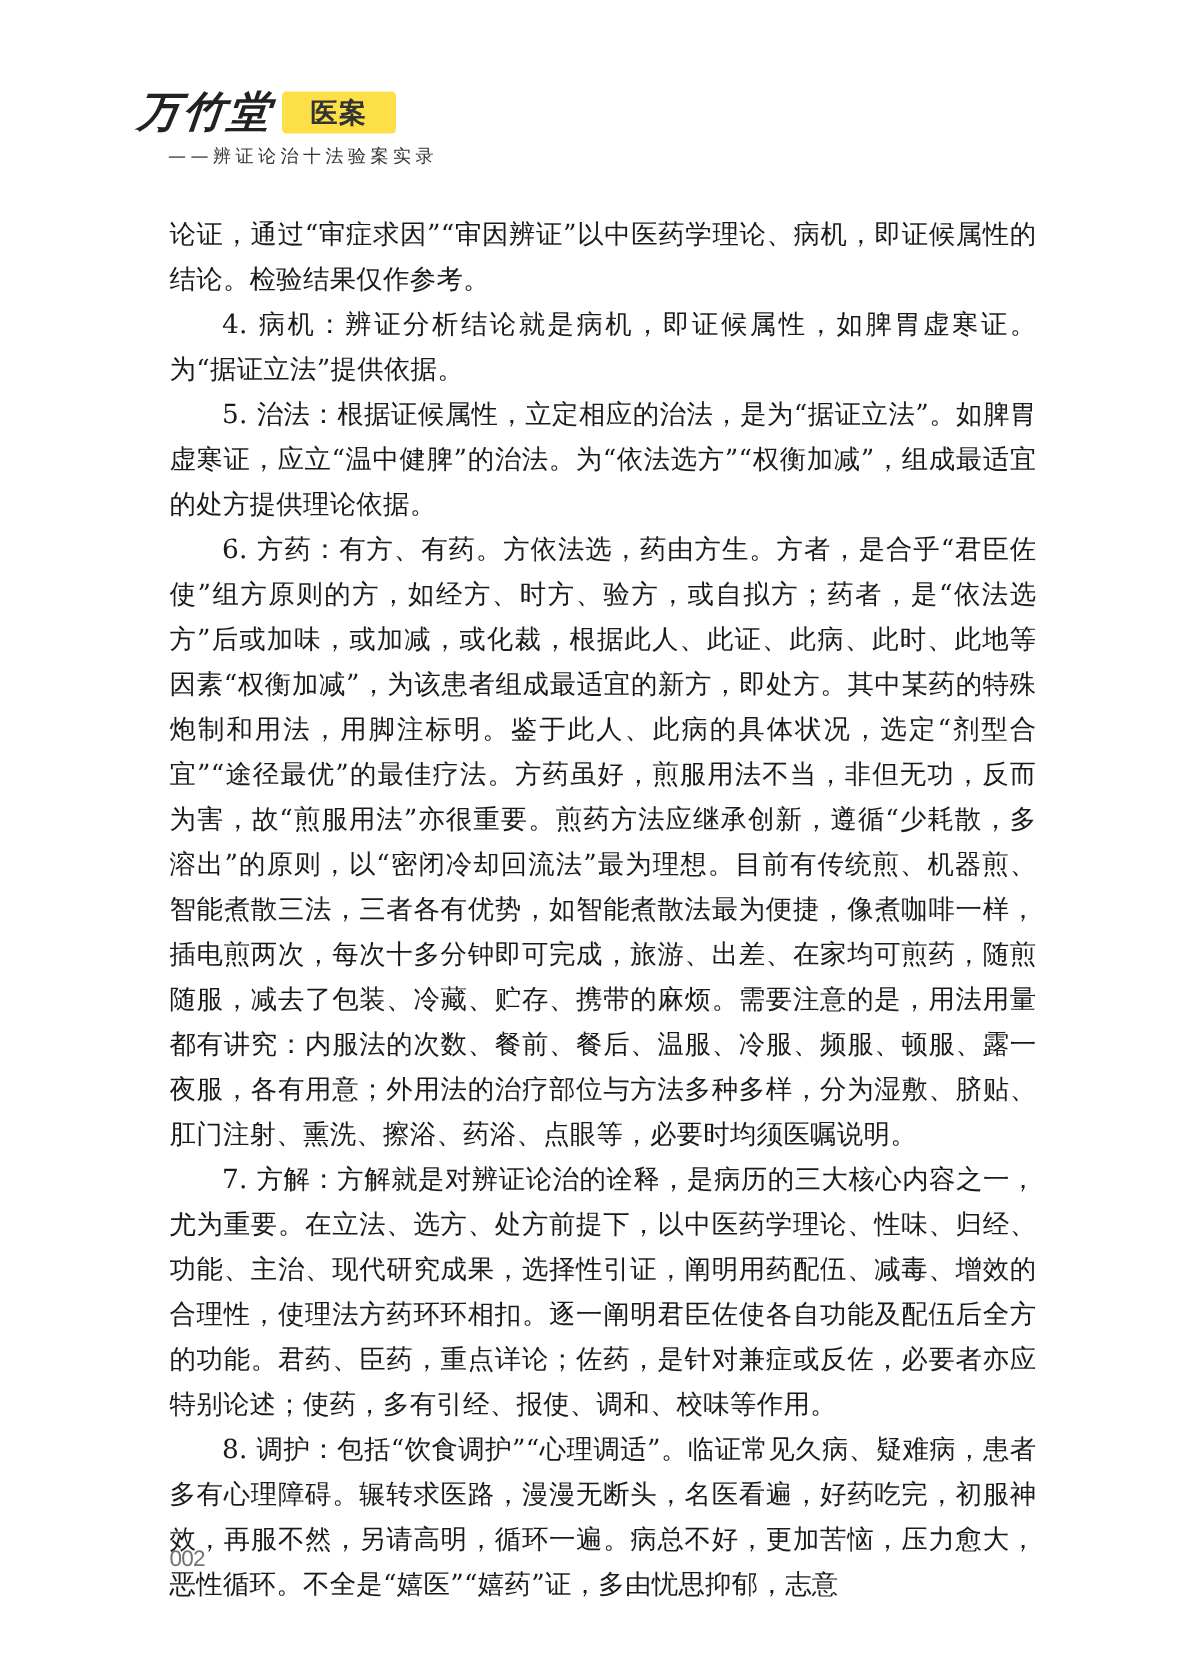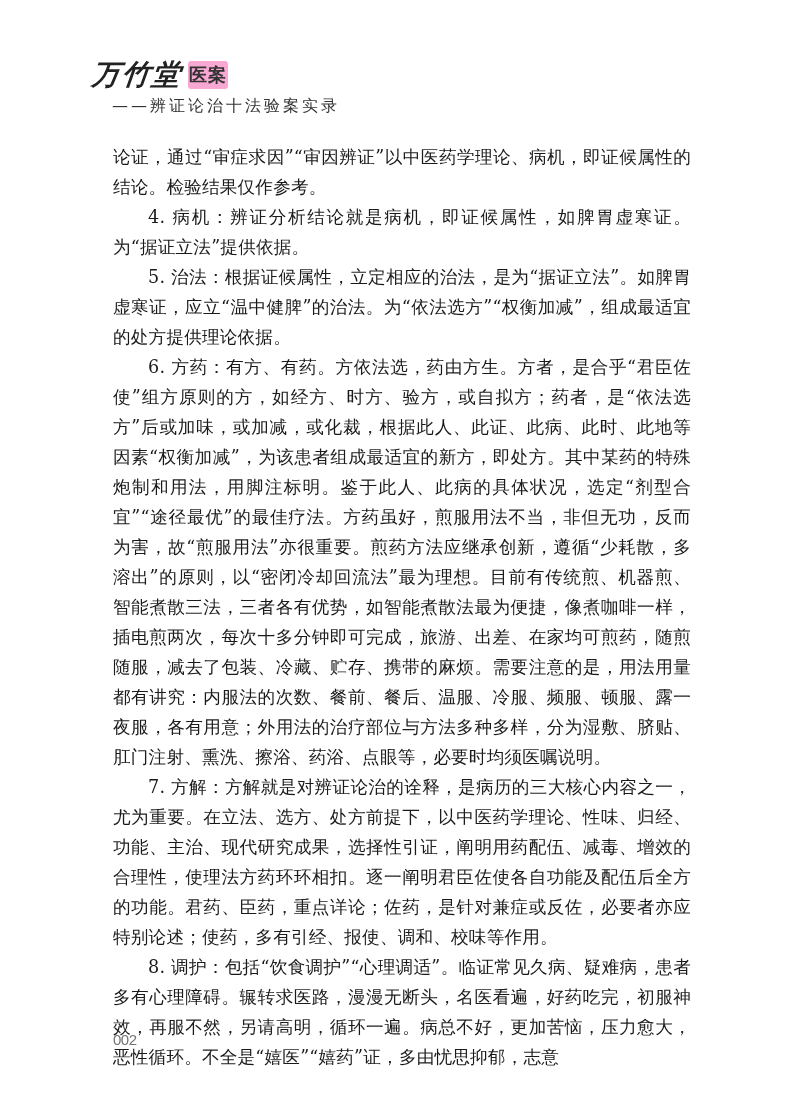--- a/index.html
+++ b/index.html
@@ -28,33 +28,33 @@
     .logo-main {
       font-family: "DejaVu Serif", serif;
       font-size: 28px;
       font-weight: bold;
       letter-spacing: 2px;
       color: #222;
       font-style: italic;
       transform: skewX(-6deg);
     }
     .logo-tag {
-      background: #f9a8d4;
+      background: #fde047;
       border-radius: 3px;
-      padding: 2px 1px;
+      padding: 2px 19px;
       font-size: 18px;
       color: #333;
       font-weight: bold;
       font-family: "DejaVu Serif", serif;
       letter-spacing: 1px;
     }
     .subtitle {
       margin-top: 2px;
       margin-left: 20px;
-      font-size: 16px;
+      font-size: 12px;
       color: #333;
       letter-spacing: 3px;
       font-family: "DejaVu Sans", sans-serif;
     }
     .content {
       position: absolute;
       left: 113px;
       top: 142px;
       width: 578px;
       font-size: 17.6px;

